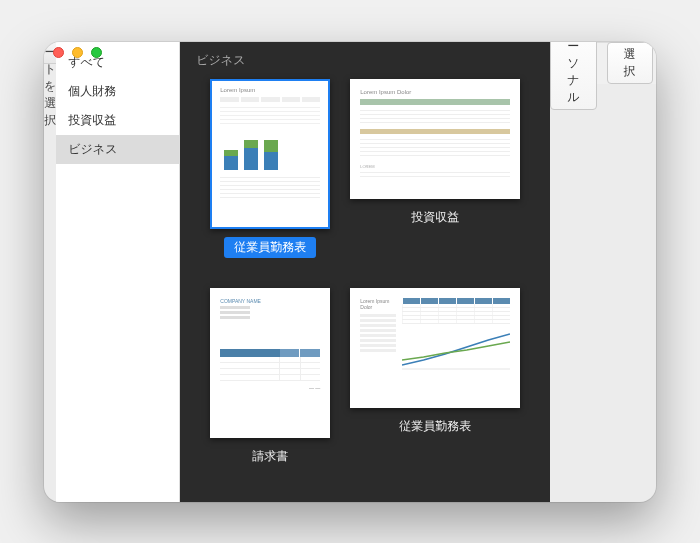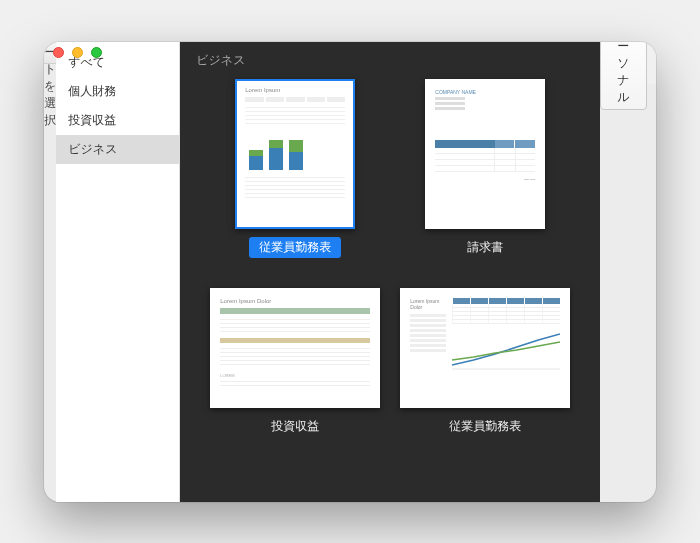--- a/index.html
+++ b/index.html
@@ -249,20 +249,47 @@
                 <div></div>
                 <div></div>
                 <div></div>
                 <div></div>
               </div>
           </div>
           <div class="tpl-label">従業員勤務表</div>
         </div>
 
         <div class="tpl">
+          <div class="thumb wide t3">
+            <div class="tt">Lorem Ipsum Dolor</div>
+            <div class="hdr"></div>
+            <div class="rows3">
+                <div></div>
+                <div></div>
+                <div></div>
+                <div></div>
+              </div>
+            <div class="hdr2"></div>
+            <div class="rows3">
+                <div></div>
+                <div></div>
+                <div></div>
+                <div></div>
+                <div></div>
+              </div>
+            <div class="sm">LOREM</div>
+            <div class="rows3">
+                <div></div>
+                <div></div>
+              </div>
+          </div>
+          <div class="tpl-label">投資収益</div>
+        </div>
+
+        <div class="tpl">
           <div class="thumb t2">
             <div class="tt">COMPANY NAME</div>
             <div class="blk"></div>
               <div class="blk"></div>
               <div class="blk"></div>
             <div class="sp"></div>
             <div class="ihdr">
                 <span></span>
                 <span></span>
                 <span></span>
@@ -286,47 +313,20 @@
                 <span></span>
                 <span></span>
                 <span></span>
               </div>
             <div class="tot">— —</div>
           </div>
           <div class="tpl-label">請求書</div>
         </div>
 
         <div class="tpl">
-          <div class="thumb wide t3">
-            <div class="tt">Lorem Ipsum Dolor</div>
-            <div class="hdr"></div>
-            <div class="rows3">
-                <div></div>
-                <div></div>
-                <div></div>
-                <div></div>
-              </div>
-            <div class="hdr2"></div>
-            <div class="rows3">
-                <div></div>
-                <div></div>
-                <div></div>
-                <div></div>
-                <div></div>
-              </div>
-            <div class="sm">LOREM</div>
-            <div class="rows3">
-                <div></div>
-                <div></div>
-              </div>
-          </div>
-          <div class="tpl-label">投資収益</div>
-        </div>
-
-        <div class="tpl">
           <div class="thumb wide t4">
             <div class="left">
               <div class="tt">Lorem Ipsum Dolor</div>
               <div class="ln"></div>
                 <div class="ln"></div>
                 <div class="ln"></div>
                 <div class="ln"></div>
               <div class="ln"></div>
                 <div class="ln"></div>
                 <div class="ln"></div>

